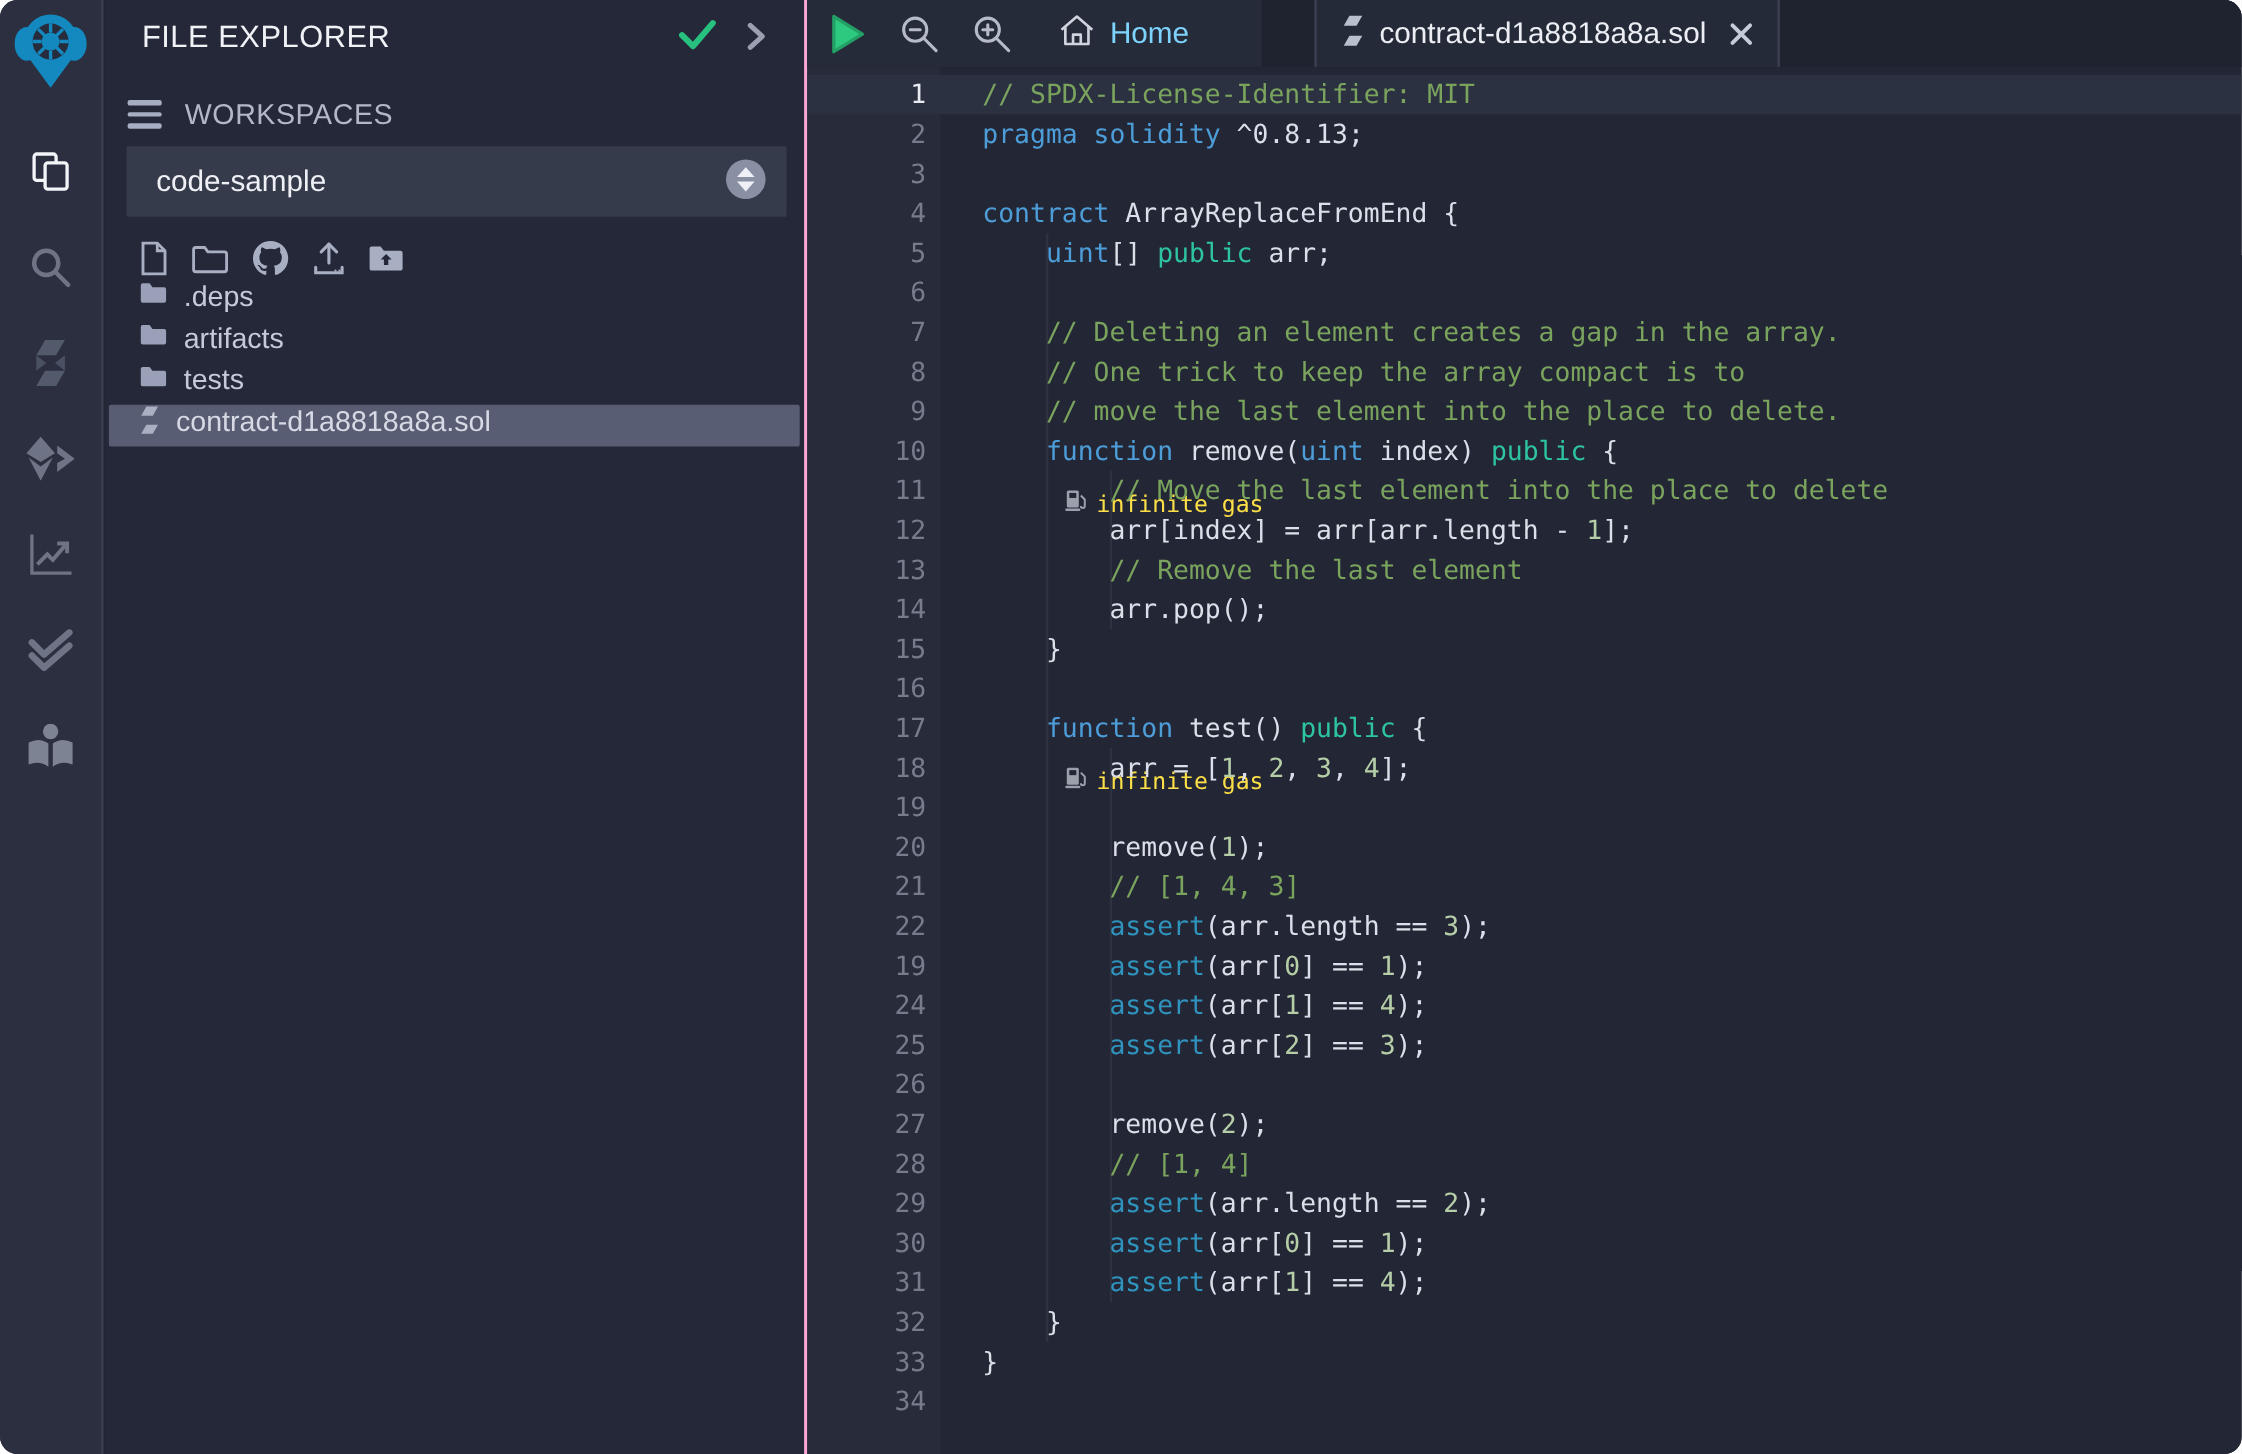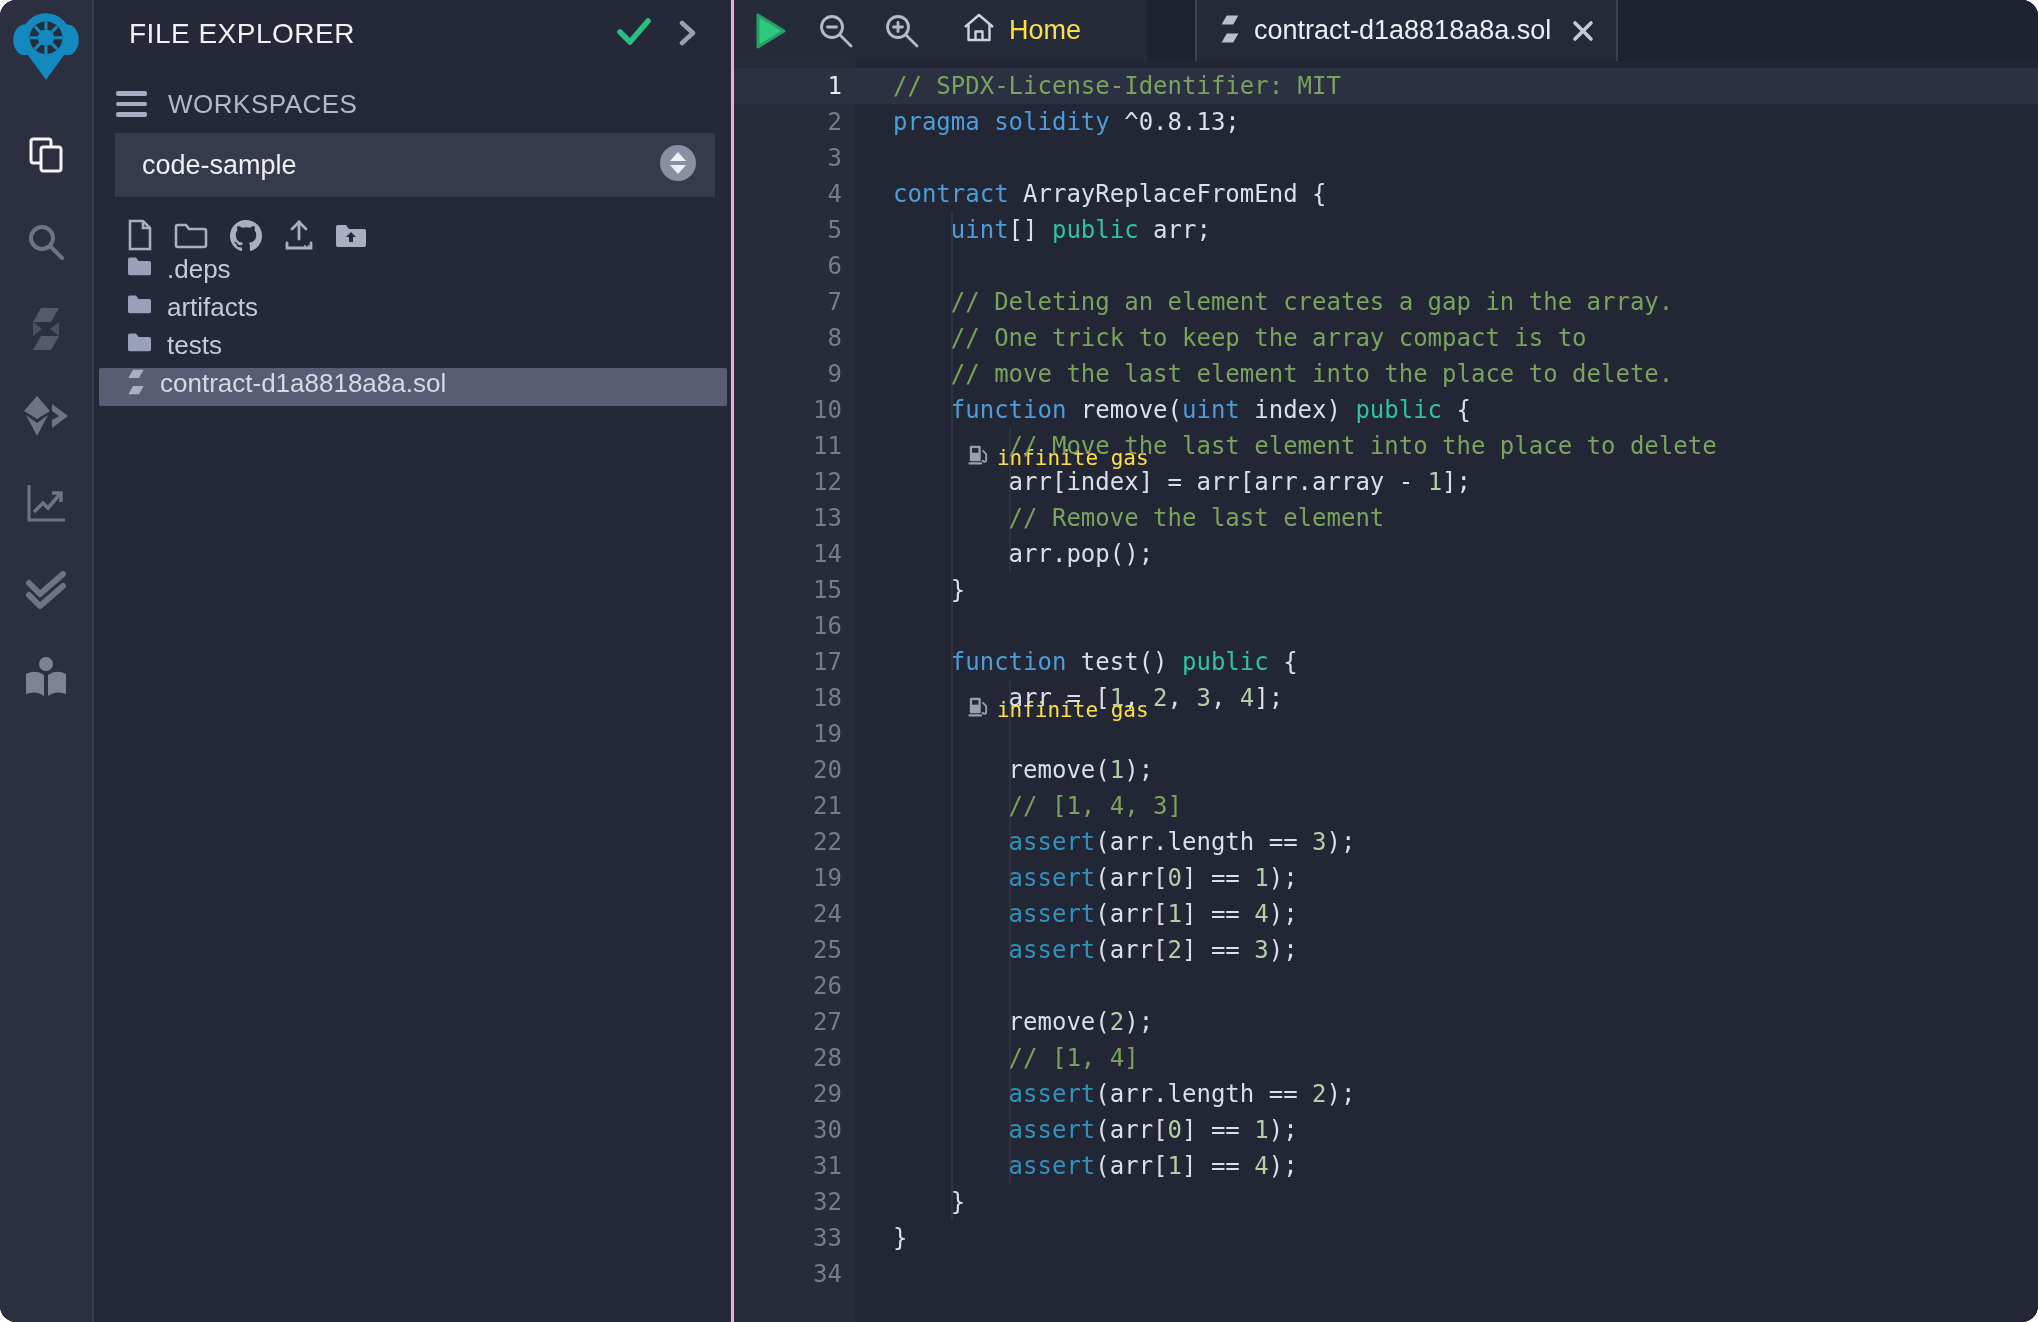--- a/index.html
+++ b/index.html
@@ -31,21 +31,21 @@
   .trow .lbl{font-size:26px;color:#c5cad8;}
   .trow.sel{background:#585d73;margin:0 4px 0 3px;padding-left:27px;border-radius:2px;}
   .trow.sel .lbl{color:#d7dae5;}
 
   
   .editor{position:absolute;left:734px;top:0;right:0;bottom:0;background:#232634;}
   .tabbar{position:absolute;left:0;top:0;right:0;height:61px;background:#1f2330;}
   .tab-left{position:absolute;left:0;top:0;height:61px;width:413px;background:#262b3a;display:flex;align-items:center;}
   .playbtn{margin-left:20px;display:flex;}
   .zoombtn{margin-left:30px;display:flex;}
-  .home-tab{display:flex;align-items:center;gap:13px;margin-left:42px;color:#fde047;font-size:27px;}
+  .home-tab{display:flex;align-items:center;gap:13px;margin-left:42px;color:#7dd3fc;font-size:27px;}
   .tab-active{position:absolute;left:461px;top:0;height:61px;background:#252a38;border-left:2px solid #3b4153;
               border-right:2px solid #3b4153;display:flex;align-items:center;padding:0 22px;gap:13px;box-sizing:border-box;}
   .tab-active .ttl{font-size:27px;color:#eceef4;}
   .closex{display:flex;margin-left:8px;}
 
   .code-area{position:absolute;left:0;top:61px;right:0;bottom:0;padding-top:7px;overflow:hidden;box-sizing:border-box;}
   .gutter-bg{position:absolute;left:0;top:0;bottom:0;width:121px;background:#272b3a;}
   .row{position:relative;display:flex;height:36px;line-height:36px;font-family:"DejaVu Sans Mono",monospace;font-size:24px;}
   .row .ln{flex:0 0 121px;box-sizing:border-box;text-align:right;padding-right:13px;color:#767c8c;}
   .row .lc{padding-left:38px;white-space:pre;}
@@ -368,21 +368,21 @@
     <path d="M16 7 L20 11 V17.5 a2 2 0 0 1 -4 0" fill="none" stroke="#9aa1ad" stroke-width="2"></path>
   </svg></span><span>infinite gas</span></span>
 </span>
           </div>
           <div class="row">
             <span class="ln">11</span>
             <span class="lc"><span class="tok-c">        // Move the last element into the place to delete</span></span>
           </div>
           <div class="row">
             <span class="ln">12</span>
-            <span class="lc"><span class="tok-w">        arr[index] = arr[arr.array - </span><span class="tok-n">1</span><span class="tok-w">];</span></span>
+            <span class="lc"><span class="tok-w">        arr[index] = arr[arr.length - </span><span class="tok-n">1</span><span class="tok-w">];</span></span>
           </div>
           <div class="row">
             <span class="ln">13</span>
             <span class="lc"><span class="tok-c">        // Remove the last element</span></span>
           </div>
           <div class="row">
             <span class="ln">14</span>
             <span class="lc"><span class="tok-w">        arr.pop();</span></span>
           </div>
           <div class="row">

